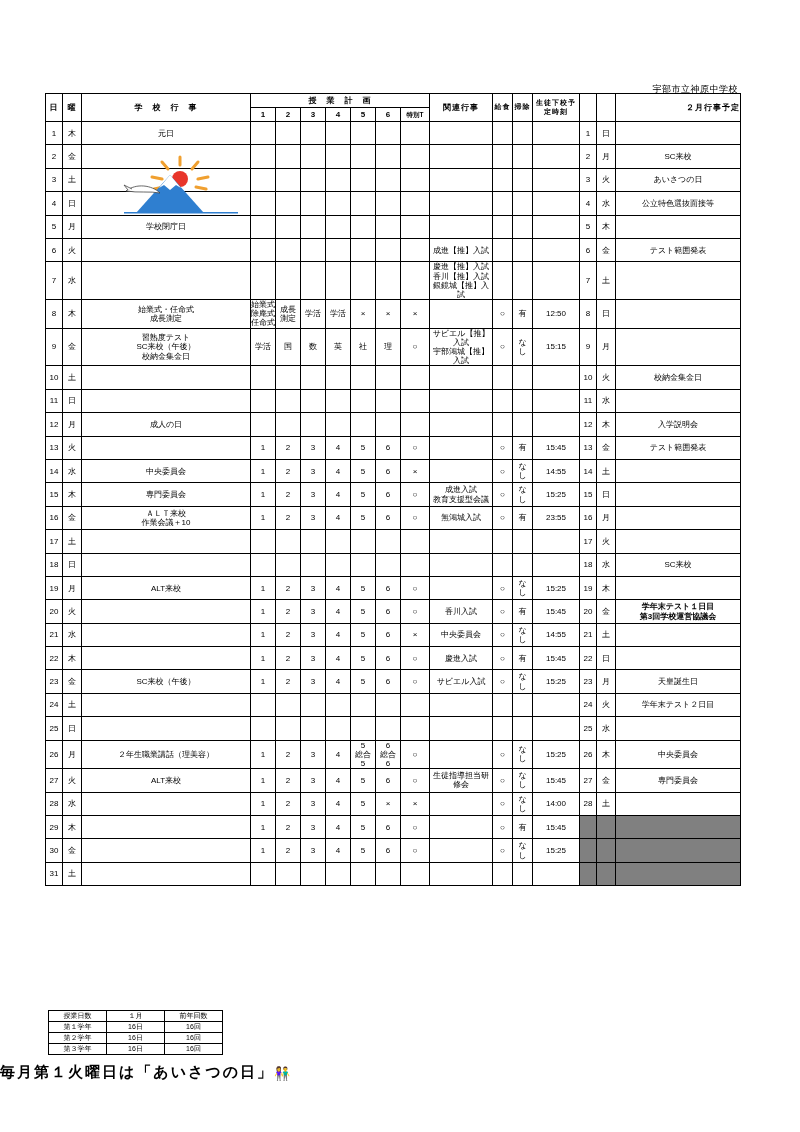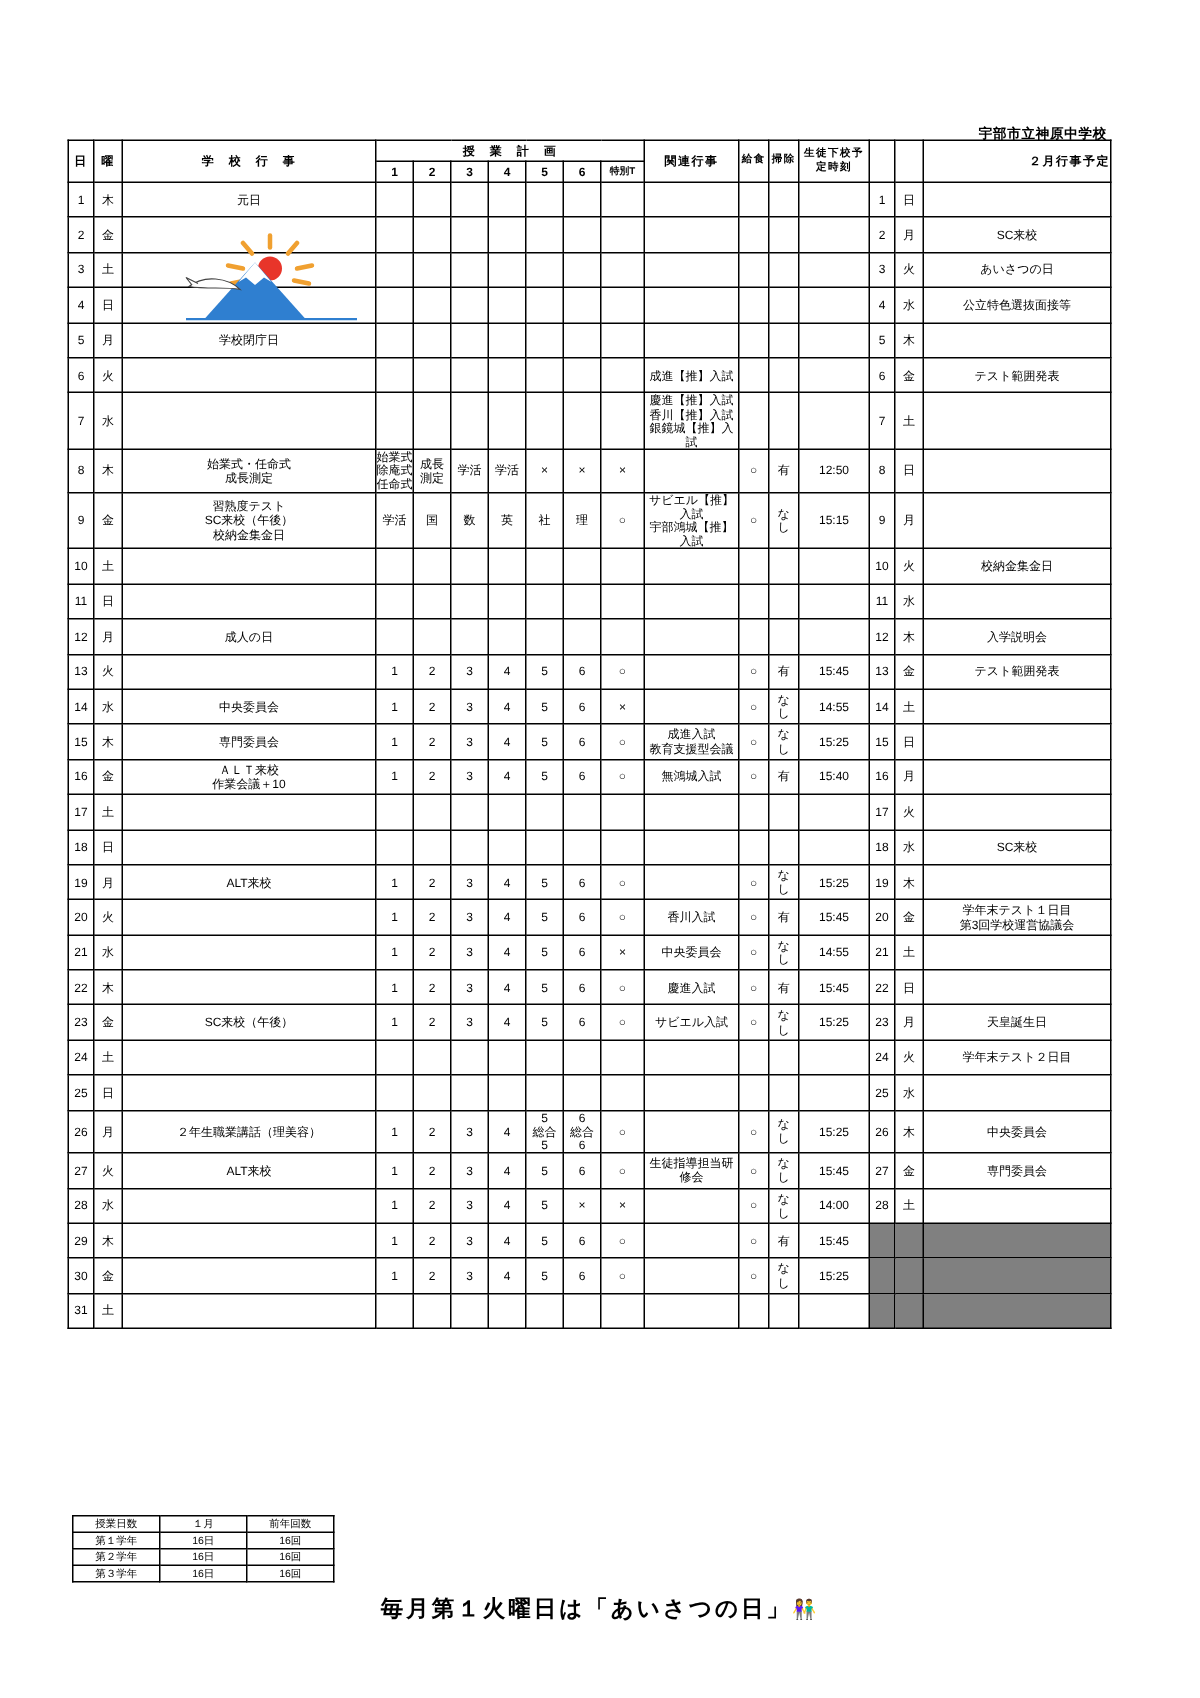--- a/index.html
+++ b/index.html
@@ -11,21 +11,21 @@
     position:relative;
     overflow:hidden;
   }
   .page{position:absolute;left:0;top:0;width:800px;height:1132px;}
 
   .doc-title{
     position:absolute;left:0;top:66px;width:800px;text-align:center;
     font-size:11px;letter-spacing:1px;font-weight:bold;
   }
   .school-name{
-    position:absolute;right:62px;top:83px;font-size:9px;letter-spacing:0.5px;font-weight:bold;
+    position:absolute;right:62px;top:83px;font-size:9px;letter-spacing:0.5px;
   }
 
   table.cal{
     position:absolute;left:45px;top:93px;
     border-collapse:collapse;
     table-layout:fixed;
   }
   table.cal td, table.cal th{
     border:1px solid #000;
     font-size:8px;
@@ -46,21 +46,21 @@
   .c-pt{width:28px;}
   .c-rel{width:62px;font-size:6.5px;}
   .c-kyu{width:19px;}
   .c-sou{width:19px;}
   .c-time{width:46px;}
   .c-fday{width:16px;}
   .c-fwd{width:18px;}
   .c-fev{width:124px;text-align:left;padding-left:3px;}
 
   tr.row{height:23.4px;}
-  td.small{font-size:6.5px;line-height:1.1;}
+  td.small{font-size:6.5px;line-height:1.1;font-weight:bold;}
   td.tiny{font-size:5.5px;line-height:1.1;}
   td.gray{background:#808080;}
 
   .evt-multi{font-size:7.5px;line-height:1.25;}
 
   
   .illus{
     position:absolute;left:118px;top:155px;width:130px;height:62px;
   }
 
@@ -70,21 +70,21 @@
     border-collapse:collapse;table-layout:fixed;
   }
   table.summary td{
     border:1px solid #000;font-size:7px;text-align:center;height:9px;padding:0 1px;
   }
   .s-c1{width:55px;}
   .s-c2{width:55px;}
   .s-c3{width:55px;}
 
   .footer{
-    position:absolute;left:0;top:1063px;width:800px;text-align:center;
+    position:absolute;left:0;top:1063px;width:800px;
     font-size:15px;font-weight:bold;letter-spacing:2px;
   }
   .footer .people{font-size:13px;vertical-align:middle;}
 </style>
 </head>
 <body>
 
 <div class="page">
 
   <div class="school-name">宇部市立神原中学校</div>
@@ -407,21 +407,21 @@
           <td class="c-p">1</td>
           <td class="c-p">2</td>
           <td class="c-p">3</td>
           <td class="c-p">4</td>
           <td class="c-p">5</td>
           <td class="c-p">6</td>
           <td class="c-pt">○</td>
           <td class="c-rel">無鴻城入試</td>
           <td class="c-kyu">○</td>
           <td class="c-sou">有</td>
-          <td class="c-time">15:40</td>
+          <td class="c-time">23:55</td>
           <td class="c-fday">16</td>
           <td class="c-fwd">月</td>
           <td class="c-fev"></td>
         </tr>
         <tr class="row">
           <td class="c-day">17</td>
           <td class="c-wd">土</td>
           <td class="c-event"></td>
           <td class="c-p"></td>
           <td class="c-p"></td>

